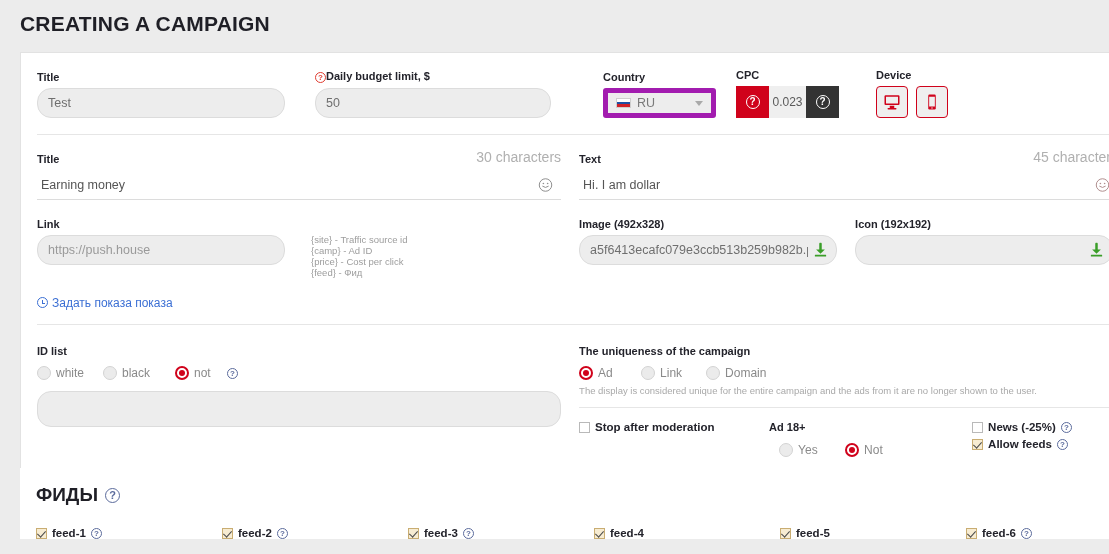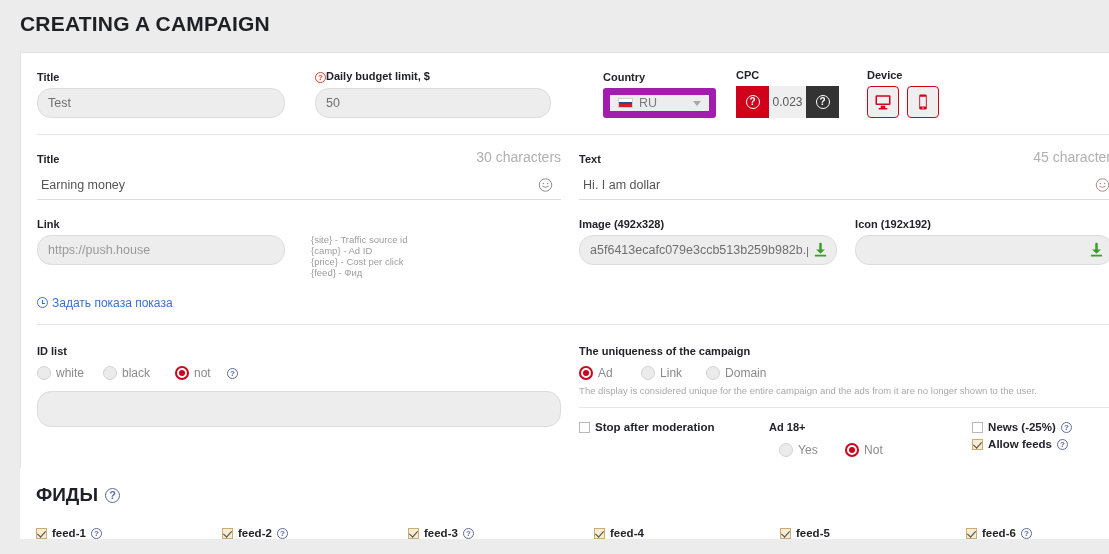--- a/index.html
+++ b/index.html
@@ -110,21 +110,21 @@
     font-weight: bold;
     vertical-align: middle;
     font-family: "Liberation Sans", sans-serif;
   }
   .q.red { border-color: #e03c31; color: #e03c31; }
 
   
   .sel {
     position: relative;
     width: 113px; height: 30px;
-    border: 7px solid #a21caf;
+    border: 5px solid #a21caf;
     border-radius: 3px;
     background: #ededed;
     display: flex;
     align-items: center;
     padding: 0 8px;
     font-size: 12.5px;
     color: #7a7a7a;
   }
   .flag {
     width: 15px; height: 10px;
@@ -355,21 +355,21 @@
 
       <div style="width:113px; margin-right:20px;">
         <span class="lbl">Country</span>
         <div class="sel">
           <span class="flag"></span>
           <span>RU</span>
           <span class="caret"></span>
         </div>
       </div>
 
-      <div style="width:103px; margin-right:28px;">
+      <div style="width:103px; margin-right:37px;">
         <span class="lbl">CPC</span>
         <div class="cpc">
           <div class="cpc-btn red">
             <span class="q-w">?</span>
           </div>
           <div class="cpc-val">0.023</div>
           <div class="cpc-btn dark">
             <span class="q-w">?</span>
           </div>
         </div>

